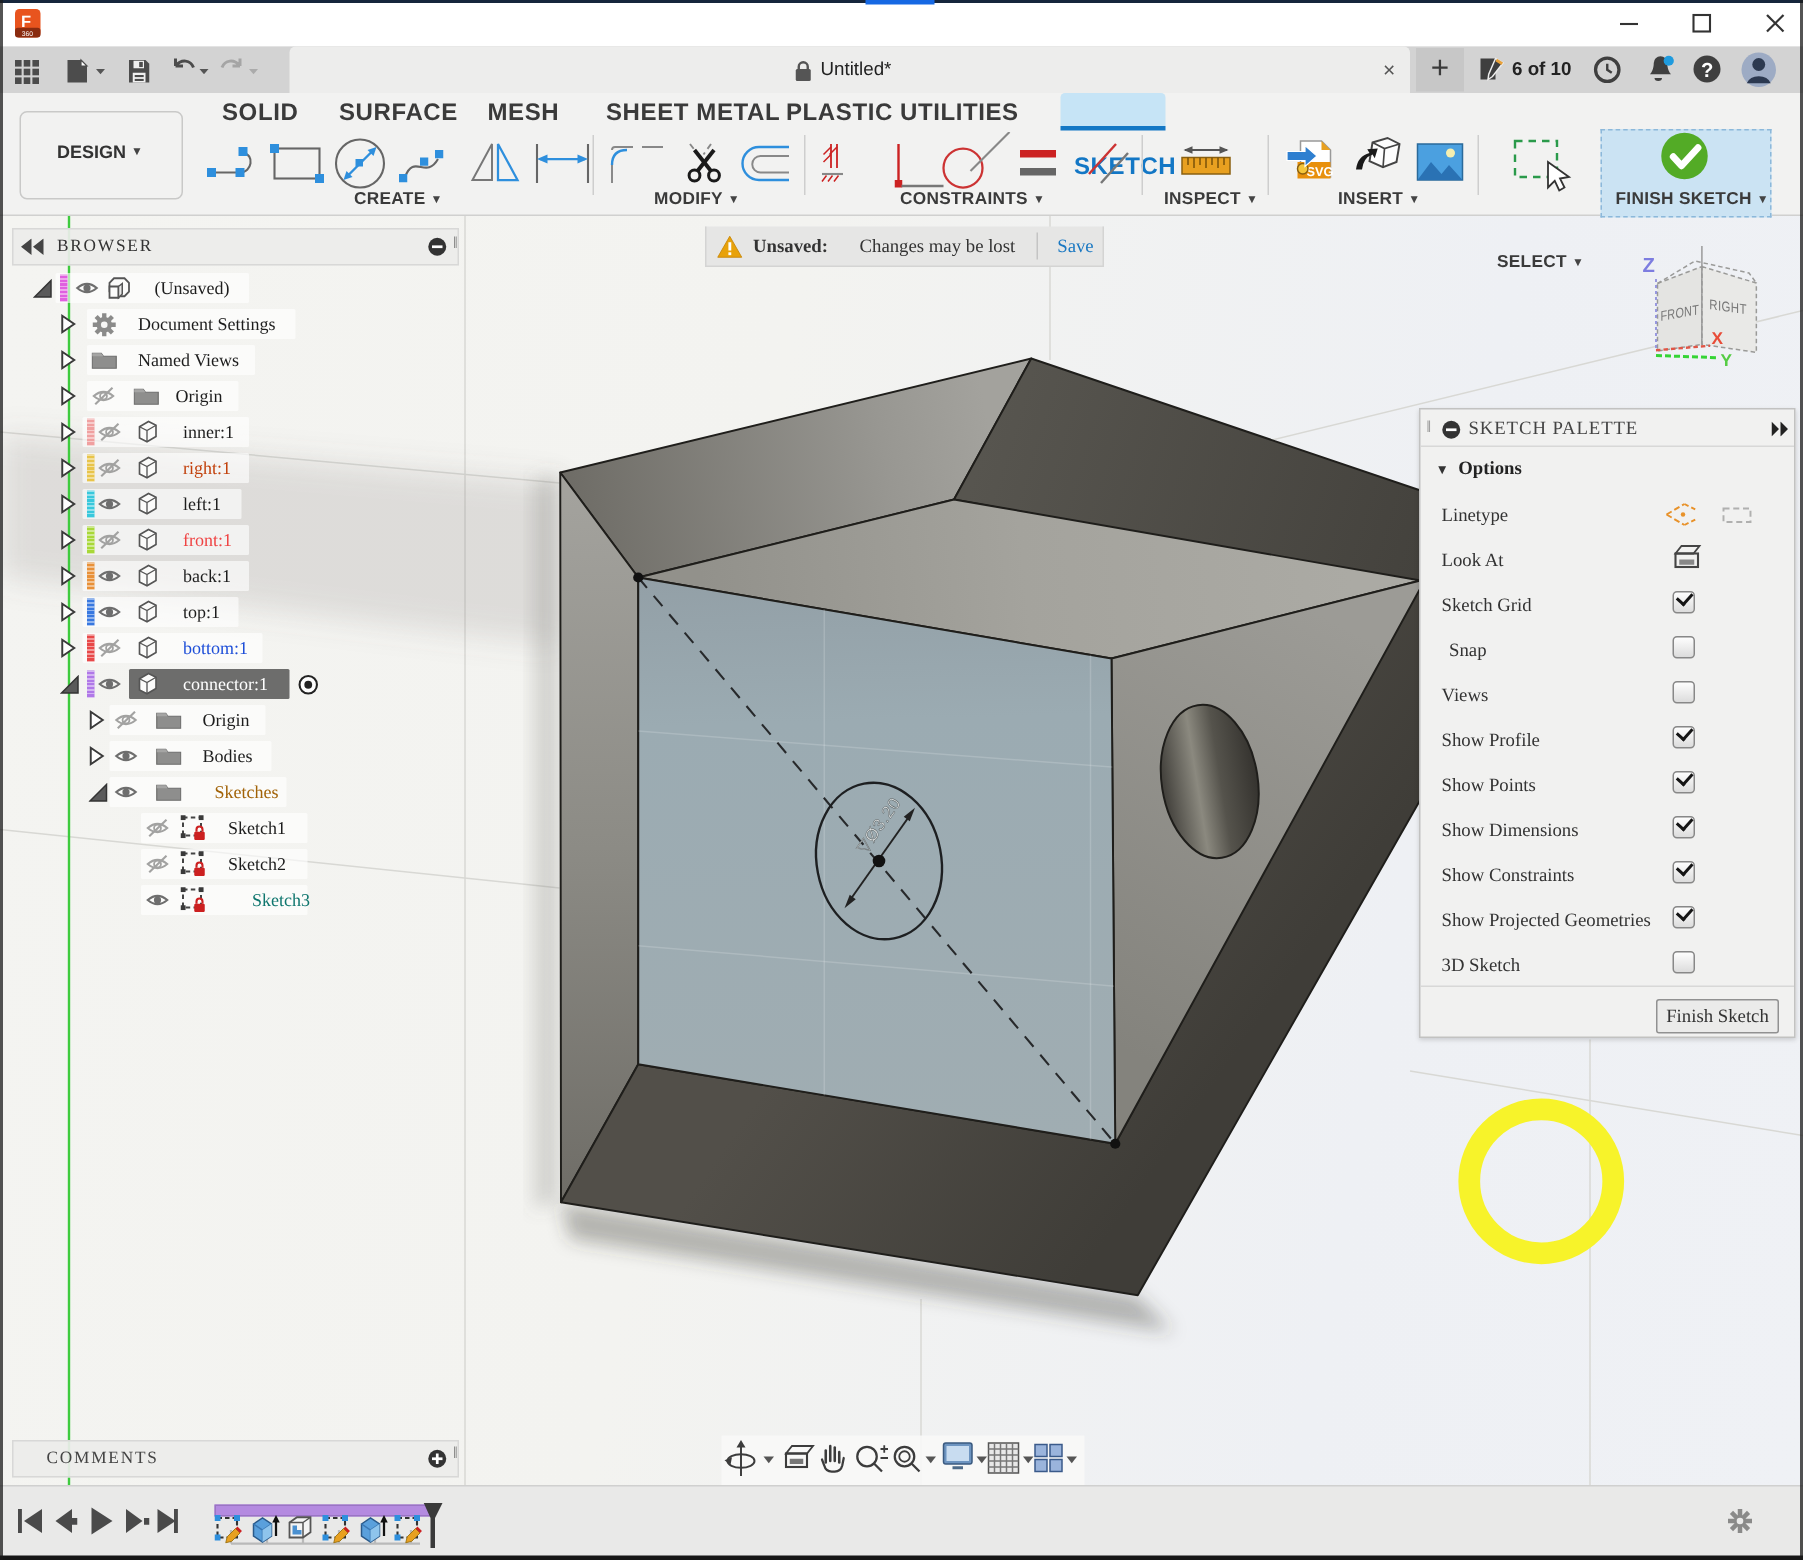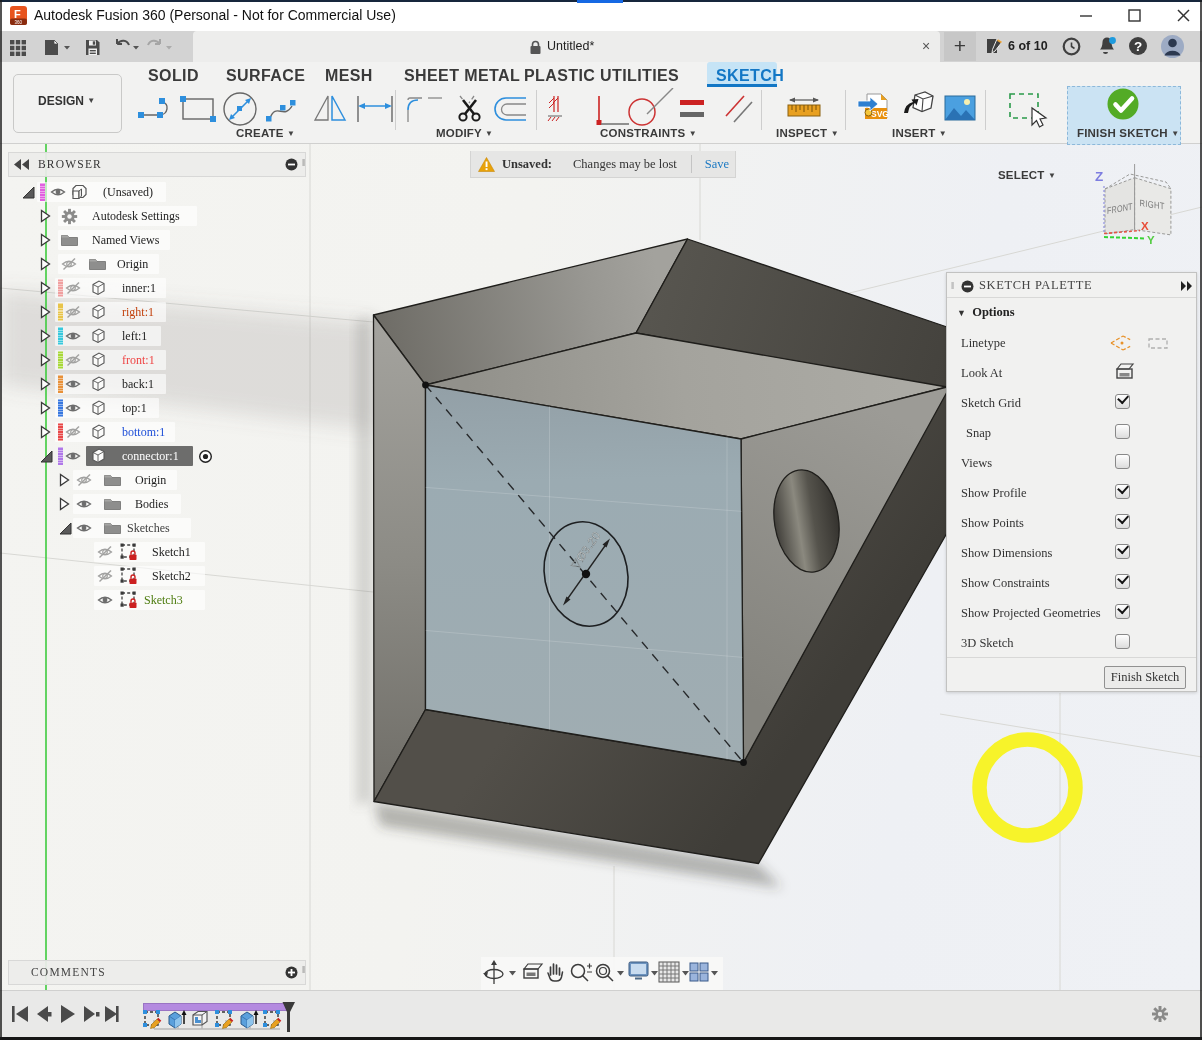--- a/index.html
+++ b/index.html
@@ -144,21 +144,20 @@
 
 <div class="abs" style="left:0;top:0;width:1202px;height:31px;background:#fff;border-bottom:1px solid #e8e8e8;">
   <div class="abs" style="left:0;top:0;width:1202px;height:2px;background:#16263c;"></div>
   <div class="abs" style="left:577px;top:0;width:46px;height:3px;background:#1668e3;"></div>
   <svg class="abs" style="left:10px;top:6px;" width="19" height="20" viewBox="0 0 19 20">
     <rect x="0" y="0" width="17" height="19" rx="3" fill="#e8541e"></rect>
     <rect x="0" y="12.5" width="17" height="6.5" rx="2" fill="#8a2c10"></rect>
     <text x="4" y="12" font-size="11" fill="#fff" font-weight="bold" font-family="Liberation Sans,sans-serif">F</text>
     <text x="4.5" y="18" font-size="4.5" fill="#fff" font-family="Liberation Sans,sans-serif">360</text>
   </svg>
-  <div class="abs" style="left:34px;top:7px;font-size:14px;color:#111;">Autodesk Fusion 360 (Personal - Not for Commercial Use)</div>
   <svg class="abs" style="left:1076px;top:6px;" width="120" height="20" viewBox="0 0 120 20">
     <line x1="4" y1="10" x2="16" y2="10" stroke="#333" stroke-width="1.4"></line>
     <rect x="53" y="4" width="11" height="11" fill="none" stroke="#333" stroke-width="1.4"></rect>
     <line x1="102" y1="4" x2="113" y2="15" stroke="#333" stroke-width="1.5"></line>
     <line x1="113" y1="4" x2="102" y2="15" stroke="#333" stroke-width="1.5"></line>
   </svg>
 </div>
 
 <div class="abs" style="left:0;top:31px;width:1202px;height:31px;background:#d3d3d3;">
   <div class="abs" style="left:193px;top:0;width:747px;height:31px;background:#ededec;border-radius:4px 4px 0 0;"></div>
@@ -227,21 +226,21 @@
   <div class="abs" style="left:13px;top:12px;width:107px;height:57px;border:1px solid #c9c9c8;border-radius:5px;background:#f2f2f1;"></div>
   <div class="abs" style="left:38px;top:32px;font-size:12px;font-weight:bold;color:#333;">DESIGN <span style="font-size:8px;vertical-align:2px;color:#444;">▼</span></div>
   <div class="tablbl" style="left:148px;">SOLID</div>
   <div class="tablbl" style="left:226px;">SURFACE</div>
   <div class="tablbl" style="left:325px;">MESH</div>
   <div class="tablbl" style="left:404px;">SHEET METAL</div>
   <div class="tablbl" style="left:524px;">PLASTIC</div>
   <div class="tablbl" style="left:600px;">UTILITIES</div>
   <div class="abs" style="left:707px;top:0px;width:70px;height:22px;background:#c6e4f6;border-radius:3px 3px 0 0;"></div>
   <div class="abs" style="left:707px;top:22px;width:70px;height:3px;background:#1377c5;"></div>
-  <div class="tablbl" style="left:716px;color:#1377c5;">SKETCH</div>
+  <div class="tablbl" style="left:716px;color:#1377c5;margin-top:36px;">SKETCH</div>
   <div class="grplbl" style="left:236px;">CREATE <span class="car">▼</span></div>
   <div class="grplbl" style="left:436px;">MODIFY <span class="car">▼</span></div>
   <div class="grplbl" style="left:600px;">CONSTRAINTS <span class="car">▼</span></div>
   <div class="grplbl" style="left:776px;">INSPECT <span class="car">▼</span></div>
   <div class="grplbl" style="left:892px;">INSERT <span class="car">▼</span></div>
   <div class="grplbl" style="left:998px;margin-top:42px;">SELECT <span class="car">▼</span></div>
   <div class="abs" style="left:1067px;top:24px;width:112px;height:57px;background:#cbe3f3;border:1px dashed #8cb8da;"></div>
   <div class="grplbl" style="left:1077px;">FINISH SKETCH <span class="car">▼</span></div>
   <div class="sep" style="left:395px;"></div>
   <div class="sep" style="left:536px;"></div>
@@ -409,21 +408,21 @@
         <circle cx="10" cy="10" r="6"></circle>
         <g stroke="#8b8b8a" stroke-width="3.4">
           <line x1="10" y1="1" x2="10" y2="19"></line>
           <line x1="1" y1="10" x2="19" y2="10"></line>
           <line x1="3.6" y1="3.6" x2="16.4" y2="16.4"></line>
           <line x1="16.4" y1="3.6" x2="3.6" y2="16.4"></line>
         </g>
       </g>
       <circle cx="10" cy="10" r="2.6" fill="#f6f6f5"></circle>
     </svg>
-  <div class="abs btxt" style="left:92px;top:66px;color:#1d1d1d;">Autodesk Settings</div>
+  <div class="abs btxt" style="left:92px;top:66px;color:#1d1d1d;">Document Settings</div>
   <div class="pill" style="left:58px;top:87px;width:112px;"></div>
   <svg class="abs" style="left:40px;top:90px" width="11" height="14" viewBox="0 0 11 14">
       <polygon points="1.5,1.5 1.5,12.5 9.5,7" fill="#fdfdfd" stroke="#3a3a3a" stroke-width="1.3"></polygon>
     </svg>
   <svg class="abs" style="left:61px;top:90px" width="17" height="13" viewBox="0 0 17 13">
       <path d="M0.5 2.5 h6 l1.5 2 h8.5 v8 h-16z" fill="#8e8e8d" stroke="#6e6e6d" stroke-width="0.8"></path>
       <path d="M0.5 2.5 h6 l1.5 2 h-7.5z" fill="#a5a5a4"></path>
     </svg>
   <div class="abs btxt" style="left:92px;top:90px;color:#1d1d1d;">Named Views</div>
   <div class="pill" style="left:58px;top:111px;width:101px;"></div>
@@ -592,21 +591,21 @@
       <polygon points="1,12 12,12 12,1" fill="#5a5a5a" stroke="#333" stroke-width="1"></polygon>
     </svg>
   <svg class="abs" style="left:76px;top:379px" width="16" height="12" viewBox="0 0 16 12">
       <path d="M1.5 6 Q8 0.5 14.5 6 Q8 11.5 1.5 6z" fill="none" stroke="#6e6e6e" stroke-width="1.4"></path>
       <circle cx="8" cy="6" r="2.4" fill="#6e6e6e"></circle>
     </svg>
   <svg class="abs" style="left:104px;top:378px" width="17" height="13" viewBox="0 0 17 13">
       <path d="M0.5 2.5 h6 l1.5 2 h8.5 v8 h-16z" fill="#8e8e8d" stroke="#6e6e6d" stroke-width="0.8"></path>
       <path d="M0.5 2.5 h6 l1.5 2 h-7.5z" fill="#a5a5a4"></path>
     </svg>
-  <div class="abs btxt" style="left:127px;top:378px;color:#404040;">Sketches</div>
+  <div class="abs btxt" style="left:143px;top:378px;color:#a16207;">Sketches</div>
   <div class="pill" style="left:94px;top:399px;width:111px;"></div>
   <svg class="abs" style="left:97px;top:403px" width="16" height="12" viewBox="0 0 16 12">
       <path d="M1.5 6 Q8 0.5 14.5 6 Q8 11.5 1.5 6z" fill="none" stroke="#a2a2a1" stroke-width="1.3"></path>
       <circle cx="8" cy="6" r="2.3" fill="none" stroke="#a2a2a1" stroke-width="1.2"></circle>
       <line x1="2.5" y1="11.5" x2="14" y2="0.5" stroke="#a2a2a1" stroke-width="1.4"></line>
     </svg>
   <svg class="abs" style="left:120px;top:400px" width="18" height="19" viewBox="0 0 18 19">
       <rect x="2" y="2" width="12" height="12" fill="none" stroke="#444" stroke-width="1.3" stroke-dasharray="3 2.2"></rect>
       <rect x="0.5" y="0.5" width="3.2" height="3.2" fill="#3a3a3a"></rect>
       <rect x="12.5" y="0.5" width="3.2" height="3.2" fill="#3a3a3a"></rect>
@@ -642,21 +641,21 @@
   <svg class="abs" style="left:120px;top:448px" width="18" height="19" viewBox="0 0 18 19">
       <rect x="2" y="2" width="12" height="12" fill="none" stroke="#444" stroke-width="1.3" stroke-dasharray="3 2.2"></rect>
       <rect x="0.5" y="0.5" width="3.2" height="3.2" fill="#3a3a3a"></rect>
       <rect x="12.5" y="0.5" width="3.2" height="3.2" fill="#3a3a3a"></rect>
       <rect x="0.5" y="12.5" width="3.2" height="3.2" fill="#3a3a3a"></rect>
       <g>
         <rect x="9.5" y="11.5" width="7" height="5.5" rx="0.8" fill="#cc2020"></rect>
         <path d="M11 11.5 v-1.5 a2 2 0 0 1 4 0 v1.5" fill="none" stroke="#cc2020" stroke-width="1.4"></path>
       </g>
     </svg>
-  <div class="abs btxt" style="left:144px;top:450px;color:#4d7c0f;">Sketch3</div>
+  <div class="abs btxt" style="left:168px;top:450px;color:#0f766e;">Sketch3</div>
 </div>
 
 <div class="abs" style="left:946px;top:272px;width:251px;height:420px;background:#f1f1f0;border:1px solid #c2c2c1;box-shadow:0 1px 3px rgba(0,0,0,.15);box-sizing:border-box;">
   <span class="abs" style="left:4px;top:6px;font-size:11px;color:#888;">‖</span>
   <svg class="abs" style="left:14px;top:7px" width="13" height="13" viewBox="0 0 13 13">
       <circle cx="6.5" cy="6.5" r="6" fill="#333"></circle>
       <rect x="3" y="5.6" width="7" height="1.8" fill="#fff"></rect>
     </svg>
   <span class="abs" style="left:32px;top:5px;font-size:12.5px;color:#444;letter-spacing:.6px;">SKETCH PALETTE</span>
   <svg class="abs" style="left:234px;top:8px" width="12" height="10" viewBox="0 0 12 10">

